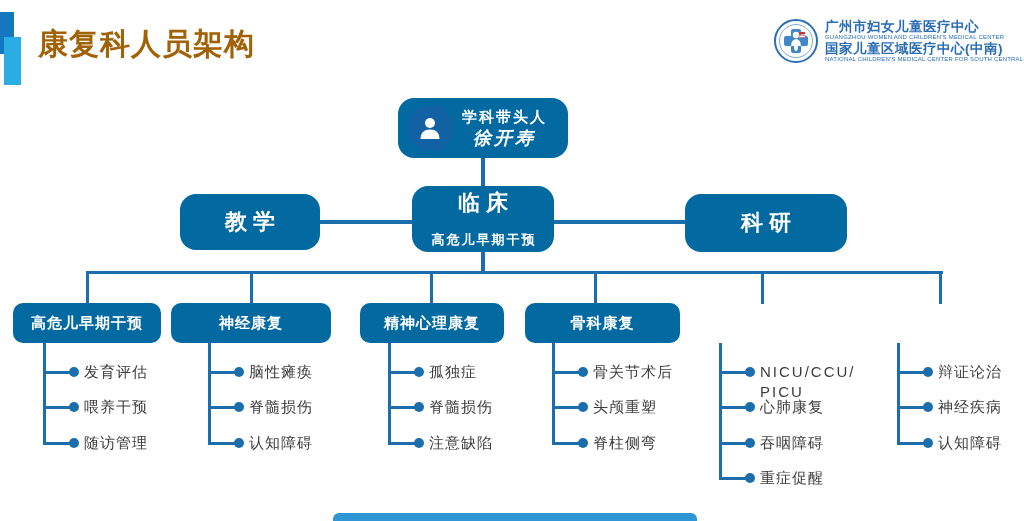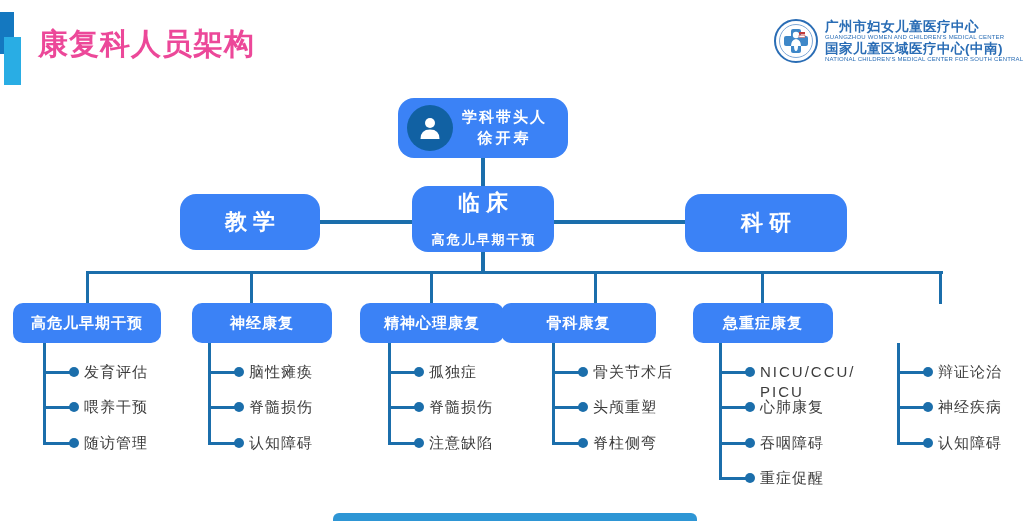--- a/index.html
+++ b/index.html
@@ -5,53 +5,53 @@
   * { margin:0; padding:0; box-sizing:border-box; }
   html,body { background:#e8e8e8; }
   body { font-family:"Liberation Sans","DejaVu Sans",sans-serif; }
   .slide {
     position:relative; width:1024px; height:521px; background:#ffffff;
     overflow:hidden; margin:0 auto;
   }
   
   .accent-dark { position:absolute; left:0; top:12px; width:14px; height:42px; background:#1478C0; }
   .accent-light{ position:absolute; left:4px; top:37px; width:17px; height:48px; background:#29ADE4; }
-  .page-title { position:absolute; left:38px; top:24px; font-size:30px; font-weight:bold; color:#ec4899; letter-spacing:1px; }
+  .page-title { position:absolute; left:38px; top:24px; font-size:30px; font-weight:bold; color:#a16207; letter-spacing:1px; }
   .logo-wrap { position:absolute; left:773px; top:18px; display:flex; align-items:center; }
   .logo-mark { width:46px; height:46px; flex:0 0 auto; }
   .logo-text { margin-left:6px; color:#2A6DB5; width:208px; }
   .logo-zh { font-size:13.5px; font-weight:bold; letter-spacing:0.5px; line-height:15px; white-space:nowrap; }
   .logo-en { font-size:6px; letter-spacing:0.2px; line-height:7px; white-space:nowrap; color:#2A6DB5; }
   
   .line { position:absolute; background:#1B6EAB; }
   .v-root   { left:481px; top:156px; width:4px; height:32px; }
   .h-level2 { left:250px; top:220px; width:516px; height:4px; }
   .v-clinic { left:481px; top:252px; width:4px; height:22px; }
   .h-dist   { left:86px;  top:271px; width:857px; height:3px; }
   .drop { position:absolute; top:271px; width:3px; height:33px; background:#1B6EAB; }
   .d1{left:86px} .d2{left:250px} .d3{left:430px} .d4{left:594px} .d5{left:761px} .d6{left:939px}
   
-  .node { position:absolute; background:#3b82f6; color:#fff; font-weight:bold;
+  .node { position:absolute; background:#0369a1; color:#fff; font-weight:bold;
           display:flex; align-items:center; justify-content:center; }
   .root-node { left:398px; top:98px; width:170px; height:60px; border-radius:16px;
                justify-content:flex-start; padding-left:9px; }
   .avatar { width:46px; height:46px; border-radius:50%; background:#1161A3;
             display:flex; align-items:center; justify-content:center; flex:0 0 auto; }
   .root-text { margin-left:9px; display:flex; flex-direction:column; align-items:center; }
   .root-role { font-size:15px; letter-spacing:2px; line-height:19px; }
-  .root-name { font-size:15px; letter-spacing:3px; line-height:24px; }
+  .root-name { font-size:18px; letter-spacing:3px; line-height:24px;font-style:italic; }
   .lvl2 { border-radius:16px; font-size:22px; letter-spacing:6px; text-indent:6px; }
   .n-teaching { left:180px; top:194px; width:140px; height:56px; }
   .n-clinic   { left:412px; top:186px; width:142px; height:66px; flex-direction:column;gap:16px; }
   .n-research { left:685px; top:194px; width:162px; height:58px; }
   .clinic-main{ font-size:22px; letter-spacing:6px; text-indent:6px; line-height:26px; }
   .clinic-sub { font-size:13px; letter-spacing:2px; text-indent:2px; line-height:16px; }
   .cat { top:303px; height:40px; border-radius:10px; font-size:15px; letter-spacing:1px; }
-  .c1{left:13px;  width:148px} .c2{left:192px; width:140px} .c3{left:360px; width:144px}
-  .c4{left:501px; width:155px} .c5{left:693px; width:140px} .c6{left:870px; width:142px}
+  .c1{left:13px;  width:148px} .c2{left:171px; width:160px} .c3{left:360px; width:144px}
+  .c4{left:525px; width:155px} .c5{left:693px; width:140px} .c6{left:870px; width:142px}
   
   .leaf-col { position:absolute; top:343px; width:165px; height:165px; }
   .t1{left:43px} .t2{left:208px} .t3{left:388px} .t4{left:552px} .t5{left:719px} .t6{left:897px}
   .trunk { position:absolute; left:0; top:0; width:3px; height:102px; background:#1B6EAB; }
   .trunk.tall { height:137px; }
   .leaf-row { position:absolute; left:1px; display:flex; align-items:flex-start; }
   .r0{top:19px} .r1{top:54px} .r2{top:90px} .r3{top:125px}
   .branch { width:27px; height:3px; margin-top:9px; background:#1B6EAB; flex:0 0 auto; }
   .dot { width:10px; height:10px; border-radius:50%; margin-top:5px; margin-left:-2px;
          background:#1B6EAB; flex:0 0 auto; }
@@ -118,21 +118,20 @@
   <div class="node lvl2 n-clinic">
     <span class="clinic-main">临床</span>
     <span class="clinic-sub">高危儿早期干预</span>
   </div>
   <div class="node lvl2 n-research">科研</div>
 
   <div class="node cat c1">高危儿早期干预</div>
   <div class="node cat c2">神经康复</div>
   <div class="node cat c3">精神心理康复</div>
   <div class="node cat c4">骨科康复</div>
-  <div class="node cat c5">急重症康复</div>
 
   <div class="leaf-col t1">
     <div class="trunk"></div>
     <div class="leaf-row r0">
         <span class="branch"></span>
         <span class="dot"></span>
         <span class="leaf-label">发育评估</span>
       </div>
     <div class="leaf-row r1">
         <span class="branch"></span>

